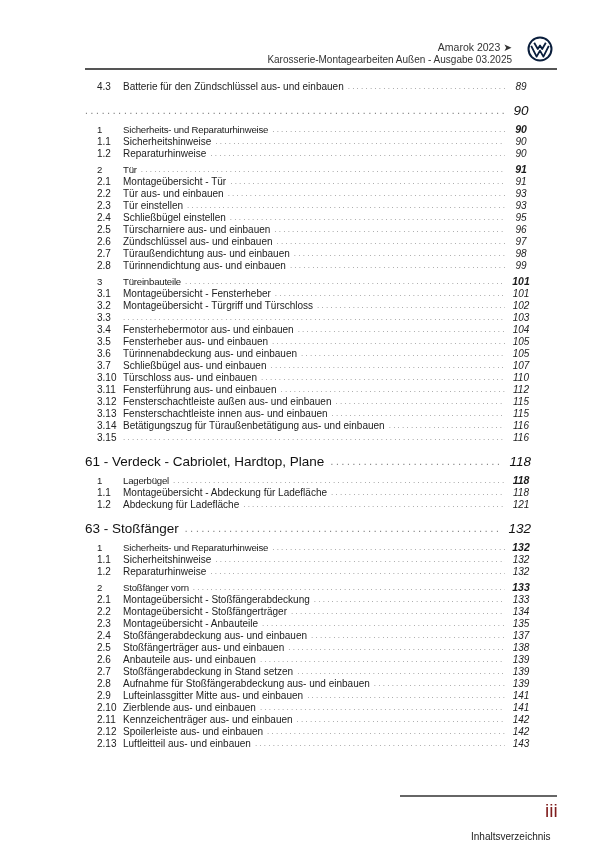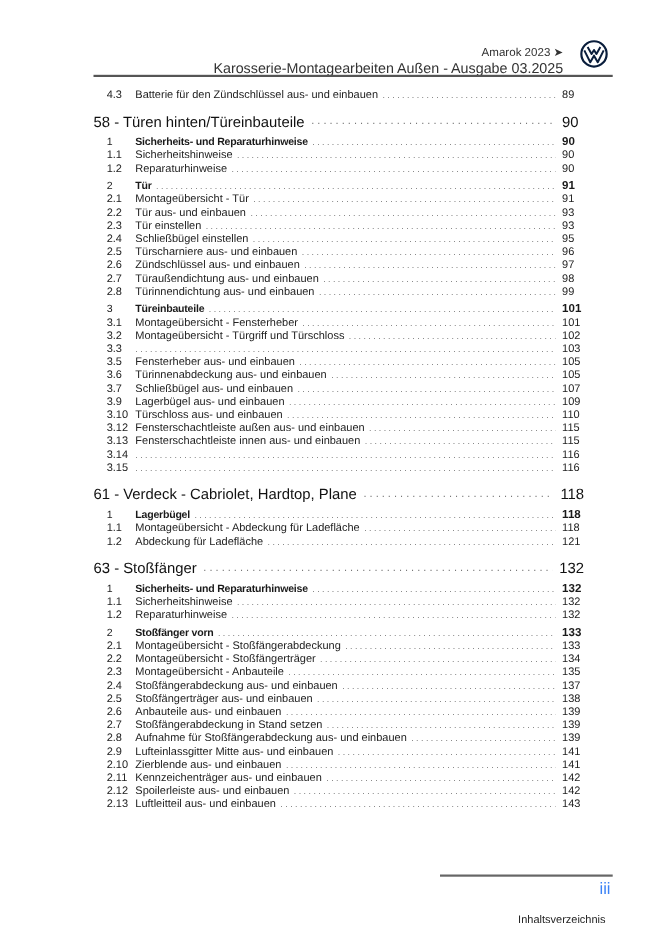--- a/index.html
+++ b/index.html
@@ -1,46 +1,46 @@
 <!DOCTYPE html>
 <html><head>
 <meta charset="utf-8">
 <style>
   * { margin: 0; padding: 0; box-sizing: border-box; }
   html, body { width: 600px; height: 848px; background: #ffffff; overflow: hidden; }
   body { font-family: "Liberation Sans", sans-serif; color: #1a1a1a; position: relative; }
 
   .header { position: absolute; left: 0; top: 0; width: 600px; height: 70px; }
   .header-model { position: absolute; right: 88px; top: 41px; font-size: 10.5px; color: #333; white-space: nowrap; }
-  .header-sub { position: absolute; right: 88px; top: 54px; font-size: 13px; color: #333; white-space: nowrap; }
+  .header-sub { position: absolute; right: 88px; top: 54px; font-size: 10px; color: #333; white-space: nowrap; }
   .vw-logo { position: absolute; left: 527px; top: 36px; width: 26px; height: 26px; }
   .header-rule { position: absolute; left: 85px; top: 68px; width: 472px; height: 1.5px; background: #555; }
 
   .toc { position: absolute; left: 85px; top: 80px; width: 446px; }
   .row { position: relative; display: flex; align-items: flex-end; white-space: nowrap; }
   .row .num { width: 26px; flex: none; }
   .row .title { flex: none; padding-right: 4px; }
   .row .dots { flex: 1 1 auto; overflow: hidden; color: #777; letter-spacing: 2.5px; font-size: 8px; padding-bottom: 1px; }
   .row .dots::before { content: ". . . . . . . . . . . . . . . . . . . . . . . . . . . . . . . . . . . . . . . . . . . . . . . . . . . . . . . . . . . . . . . . . . . . . . . . . . . . . . . . . . . . . . . . . . . . . . . . . . . . . . . . . . . ."; letter-spacing: 0; }
-  .row .page { flex: none; text-align: left; padding-left: 6px; min-width: 26px; }
+  .row .page { flex: none; text-align: center; padding-left: 6px; min-width: 26px; font-style: italic; }
 
   .item { height: 12px; font-size: 10px; color: #222; }
   .item .num { padding-left: 12px; width: 38px; }
   .chapter { height: 17px; font-size: 13.5px; color: #111; margin-top: 9px; margin-bottom: 4px; }
   .chapter .title { padding-right: 6px; }
   .chapter .dots { font-size: 10px; padding-bottom: 2px; }
   .chapter .page { font-size: 13.5px; }
   .section { height: 13px; font-size: 9.6px; margin-top: 3px; }
   .section .num { padding-left: 12px; width: 38px; }
-  .section .title { font-weight: bold; letter-spacing: -0.2px; }
+  .section .title { font-weight: normal; letter-spacing: -0.2px; }
   .section .page { font-weight: bold; font-size: 10.5px; }
 
   .footer-rule { position: absolute; left: 400px; top: 795px; width: 157px; height: 1.5px; background: #666; }
   .footer-label { position: absolute; left: 471px; top: 831px; font-size: 10px; color: #222; }
-  .footer-page { position: absolute; left: 545px; top: 800px; font-size: 15px; color: #3b82f6; }
+  .footer-page { position: absolute; left: 545px; top: 800px; font-size: 19px; color: #7f1d1d; }
 </style>
 </head>
 <body>
 
 <div class="header">
   <div class="header-model">Amarok 2023 ➤</div>
   <div class="header-sub">Karosserie-Montagearbeiten Außen - Ausgabe 03.2025</div>
   <svg class="vw-logo" viewBox="0 0 26 26">
     <circle cx="13" cy="13" r="11.5" fill="none" stroke="#0a1e3c" stroke-width="2"></circle>
     <path d="M7.2 6.8 L10.8 13 L13 9.4 L15.2 13 L18.8 6.8" fill="none" stroke="#0a1e3c" stroke-width="1.8" stroke-linejoin="round"></path>
@@ -50,21 +50,20 @@
 </div>
 
 <div class="toc" id="toc">
   <div class="row item">
     <span class="num">4.3</span>
     <span class="title">Batterie für den Zündschlüssel aus- und einbauen</span>
     <span class="dots"></span>
     <span class="page">89</span>
   </div>
 <div class="row chapter">
-      <span class="title">58 - Türen hinten/Türeinbauteile</span>
       <span class="dots"></span>
       <span class="page">90</span>
     </div>
     <div class="row section">
       <span class="num">1</span>
       <span class="title">Sicherheits- und Reparaturhinweise</span>
       <span class="dots"></span>
       <span class="page">90</span>
     </div>
     <div class="row item">
@@ -150,63 +149,70 @@
       <span class="title">Montageübersicht - Türgriff und Türschloss</span>
       <span class="dots"></span>
       <span class="page">102</span>
     </div>
     <div class="row item">
       <span class="num">3.3</span>
       <span class="dots"></span>
       <span class="page">103</span>
     </div>
     <div class="row item">
+      <span class="num">3.4</span>
+      <span class="title">Fensterhebermotor aus- und einbauen</span>
+      <span class="dots"></span>
+      <span class="page">104</span>
+    </div>
+    <div class="row item">
       <span class="num">3.5</span>
       <span class="title">Fensterheber aus- und einbauen</span>
       <span class="dots"></span>
       <span class="page">105</span>
     </div>
     <div class="row item">
       <span class="num">3.6</span>
       <span class="title">Türinnenabdeckung aus- und einbauen</span>
       <span class="dots"></span>
       <span class="page">105</span>
     </div>
     <div class="row item">
       <span class="num">3.7</span>
       <span class="title">Schließbügel aus- und einbauen</span>
       <span class="dots"></span>
       <span class="page">107</span>
     </div>
     <div class="row item">
-      <span class="num">3.9</span>
-      <span class="title">Lagerbügel aus- und einbauen</span>
-      <span class="dots"></span>
-      <span class="page">109</span>
-    </div>
-    <div class="row item">
       <span class="num">3.10</span>
       <span class="title">Türschloss aus- und einbauen</span>
       <span class="dots"></span>
       <span class="page">110</span>
     </div>
     <div class="row item">
+      <span class="num">3.11</span>
+      <span class="title">Fensterführung aus- und einbauen</span>
+      <span class="dots"></span>
+      <span class="page">112</span>
+    </div>
+    <div class="row item">
       <span class="num">3.12</span>
       <span class="title">Fensterschachtleiste außen aus- und einbauen</span>
       <span class="dots"></span>
       <span class="page">115</span>
     </div>
     <div class="row item">
       <span class="num">3.13</span>
       <span class="title">Fensterschachtleiste innen aus- und einbauen</span>
       <span class="dots"></span>
       <span class="page">115</span>
     </div>
     <div class="row item">
       <span class="num">3.14</span>
+      <span class="title">Betätigungszug für Türaußenbetätigung aus- und einbauen</span>
       <span class="dots"></span>
       <span class="page">116</span>
     </div>
     <div class="row item">
       <span class="num">3.15</span>
       <span class="dots"></span>
       <span class="page">116</span>
     </div>
     <div class="row chapter">
       <span class="title">61 - Verdeck - Cabriolet, Hardtop, Plane</span>

